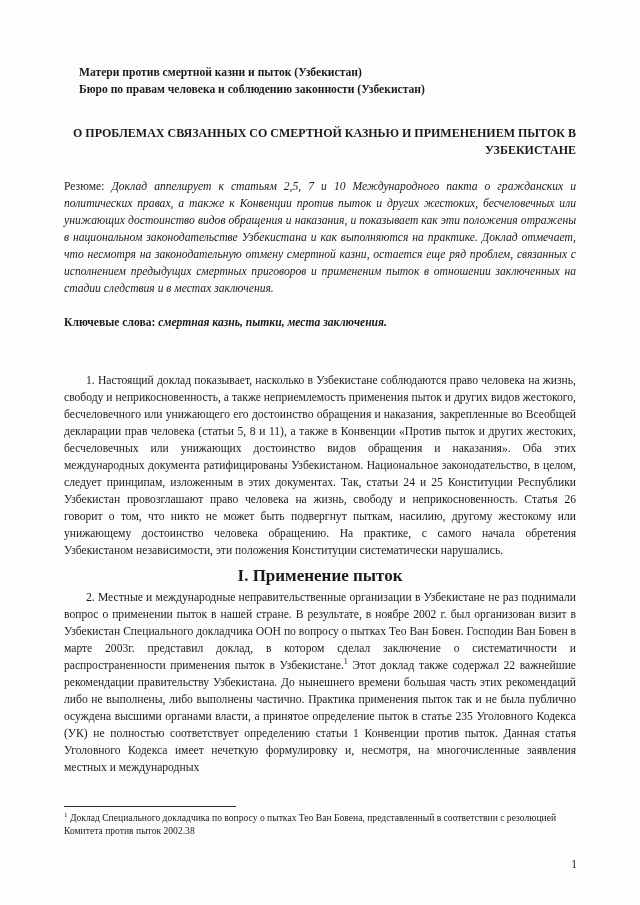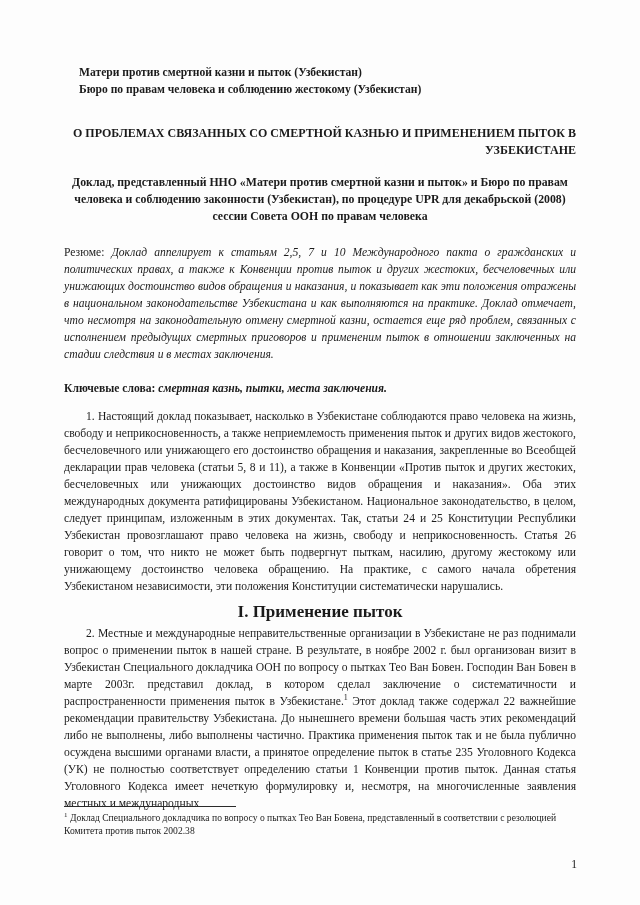--- a/index.html
+++ b/index.html
@@ -50,21 +50,21 @@
   .keywords {
     margin: 17px 0 0 0;
     text-align: justify;
     font-weight: bold;
   }
   .body-par {
     margin: 0;
     text-align: justify;
     text-indent: 22px;
   }
-  .par-1 { margin-top: 11px; }
+  .par-1 { margin-top: 41px; }
   .section-heading {
     font-weight: bold;
     text-align: center;
     font-size: 17px;
     margin: 8px 0 5px 0;
     line-height: 17px;
   }
   sup.ref {
     font-size: 8px;
     line-height: 0;
@@ -97,26 +97,25 @@
     font-size: 11.6px;
   }
 </style>
 </head>
 <body>
 
 <div class="page">
 
   <div class="org-header">
     <div>Матери против смертной казни и пыток (Узбекистан)</div>
-    <div>Бюро по правам человека и соблюдению жестокому (Узбекистан)</div>
+    <div>Бюро по правам человека и соблюдению законности (Узбекистан)</div>
   </div>
 
   <h1 class="doc-title">О ПРОБЛЕМАХ СВЯЗАННЫХ СО СМЕРТНОЙ КАЗНЬЮ И ПРИМЕНЕНИЕМ ПЫТОК В УЗБЕКИСТАНЕ</h1>
 
-  <h2 class="doc-subtitle">Доклад, представленный ННО «Матери против смертной казни и пыток»  и Бюро по правам человека и соблюдению законности (Узбекистан), по процедуре UPR для декабрьской (2008) сессии Совета ООН по правам человека</h2>
 
   <p class="abstract"><span>Резюме:</span><span class="it"> Доклад аппелирует к статьям 2,5, 7 и 10 Международного пакта о гражданских и политических правах, а также к Конвенции против пыток и других жестоких, бесчеловечных или унижающих достоинство видов обращения и наказания, и показывает как эти положения отражены  в национальном законодательстве Узбекистана и как выполняются на практике. Доклад отмечает, что несмотря на законодательную отмену смертной казни, остается еще ряд проблем, связанных с исполнением предыдущих смертных приговоров и примененим пыток в отношении заключенных на стадии следствия и в местах заключения.</span></p>
 
   <p class="keywords"><span>Ключевые слова:</span><span class="it"> смертная казнь, пытки, места заключения.</span></p>
 
   <p class="body-par par-1">1. Настоящий доклад показывает, насколько в Узбекистане соблюдаются право человека на жизнь, свободу и неприкосновенность, а также неприемлемость применения пыток и других видов жестокого, бесчеловечного или унижающего его достоинство обращения и наказания, закрепленные во Всеобщей декларации прав человека (статьи 5, 8 и 11), а также в Конвенции «Против пыток и других жестоких, бесчеловечных или унижающих достоинство видов обращения и наказания». Оба этих международных документа ратифицированы Узбекистаном. Национальное законодательство, в целом, следует принципам, изложенным в этих документах. Так, статьи 24 и 25 Конституции Республики Узбекистан провозглашают право человека на жизнь, свободу и неприкосновенность. Статья 26 говорит о том, что никто не может быть подвергнут пыткам, насилию, другому жестокому или унижающему достоинство человека обращению. На практике, с самого начала обретения Узбекистаном независимости, эти положения Конституции систематически нарушались.</p>
 
   <h3 class="section-heading">I. Применение пыток</h3>
 
   <p class="body-par"><span>2.  Местные и международные  неправительственные организации в Узбекистане не раз поднимали вопрос о применении пыток в нашей стране. В результате, в ноябре 2002 г. был организован визит в Узбекистан Специального докладчика ООН по вопросу о пытках Тео Ван Бовен. Господин Ван Бовен в марте 2003г. представил доклад, в котором сделал заключение о систематичности и распространенности применения пыток в Узбекистане.</span><sup class="ref">1</sup><span> Этот доклад также содержал 22 важнейшие рекомендации правительству Узбекистана. До нынешнего времени большая часть этих рекомендаций либо не выполнены, либо выполнены частично. Практика применения пыток так и не была публично осуждена высшими органами власти, а принятое определение пыток в статье 235 Уголовного Кодекса (УК) не полностью соответствует определению статьи 1 Конвенции против пыток. Данная статья Уголовного Кодекса имеет нечеткую формулировку и, несмотря, на многочисленные заявления местных и международных</span></p>

